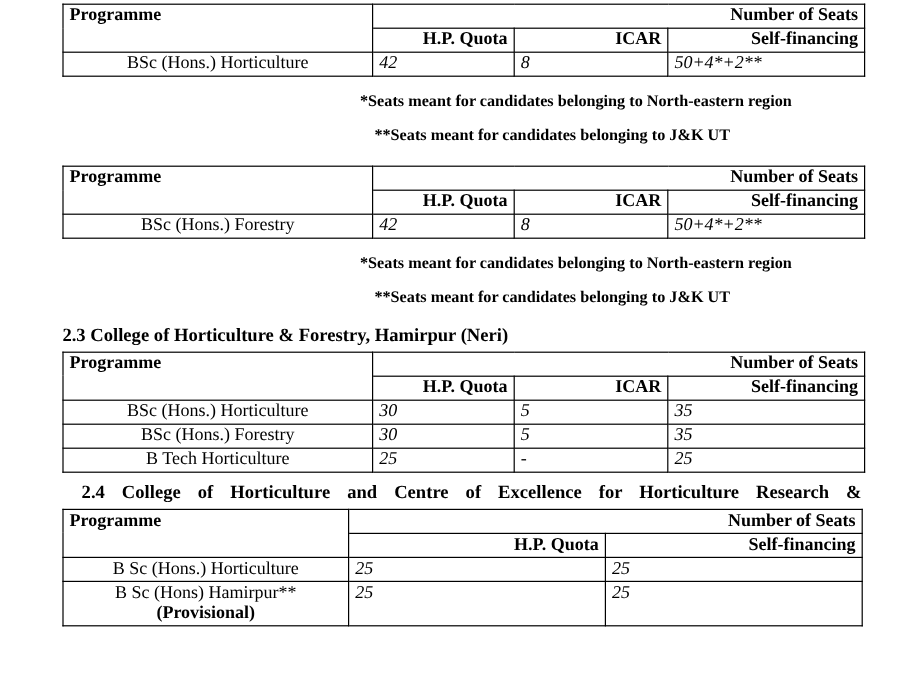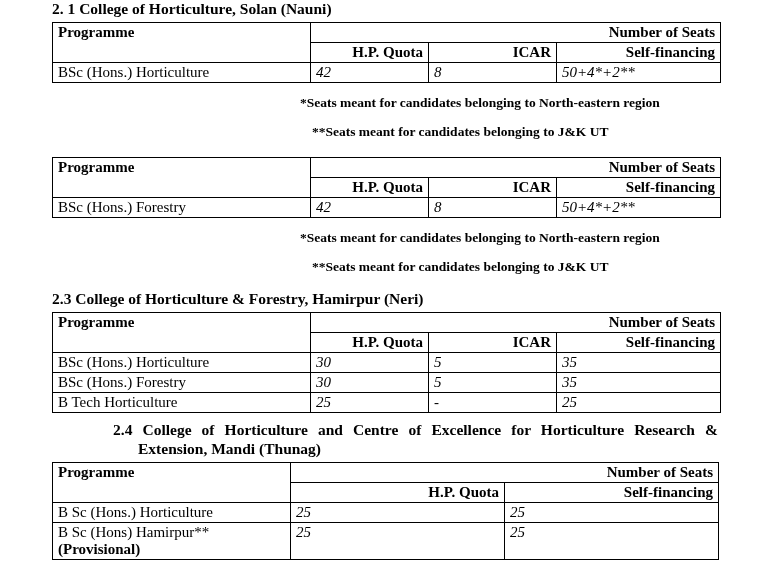--- a/index.html
+++ b/index.html
@@ -31,21 +31,20 @@
     line-height: 1.22;
     padding-left: 52px;
     padding-right: 50px;
     margin: 0;
   }
   .heading-just {
     text-align: justify;
     text-justify: inter-word;
     padding-left: 68px;
     padding-right: 50px;
-    margin-left: 45px;
   }
   .heading-just .h-line2 {
     display: block;
     padding-left: 25px;
     text-align: left;
   }
   .heading-just .h-line1 {
     display: block;
     text-align: justify;
     text-align-last: justify;
@@ -67,21 +66,21 @@
   }
   table.seats th {
     font-weight: bold;
     text-align: right;
   }
   .prog-head {
     text-align: left !important;
     font-weight: bold;
   }
   .prog-cell {
-    text-align: left;
+    text-align: center;
   }
   .num-cell {
     text-align: left;
     font-style: italic;
   }
   .bold-line {
     font-weight: bold;
     display: block;
   }
   .footnotes {
@@ -99,21 +98,20 @@
   .gap-a { height: 14px; }
   .gap-b { height: 8px; }
   .h-gap { height: 3px; }
 </style>
 </head>
 <body>
 
 <div class="page">
 
   <div class="section">
-    <div class="heading">2. 1 College of Horticulture, Solan (Nauni)</div>
     <div class="h-gap"></div>
     <table class="seats" style="width:668px;">
       <colgroup>
         <col style="width:258px;">
         <col style="width:118px;">
         <col style="width:128px;">
         <col style="width:164px;">
       </colgroup>
       <tbody>
         <tr>
@@ -216,21 +214,20 @@
         </tr>
       </tbody>
     </table>
   </div>
 
   <div class="gap-b"></div>
 
   <div class="section">
     <div class="heading heading-just">
       <span class="h-line1">2.4  College of Horticulture and Centre of Excellence for Horticulture Research &amp;</span>
-      <span class="h-line2">Extension, Mandi (Thunag)</span>
     </div>
     <div class="h-gap"></div>
     <table class="seats" style="width:666px;">
       <colgroup>
         <col style="width:238px;">
         <col style="width:214px;">
         <col style="width:214px;">
       </colgroup>
       <tbody>
         <tr>

